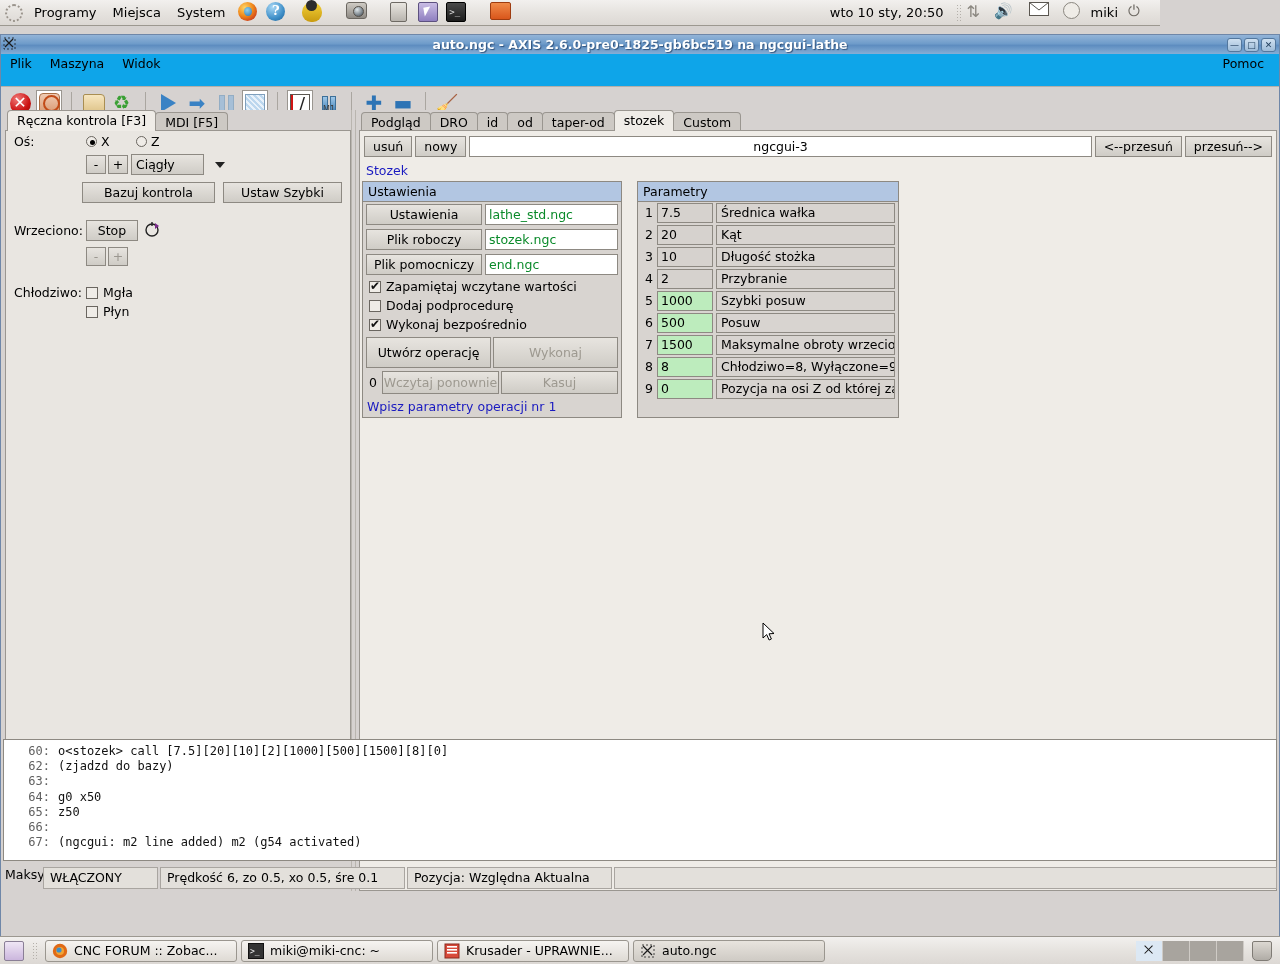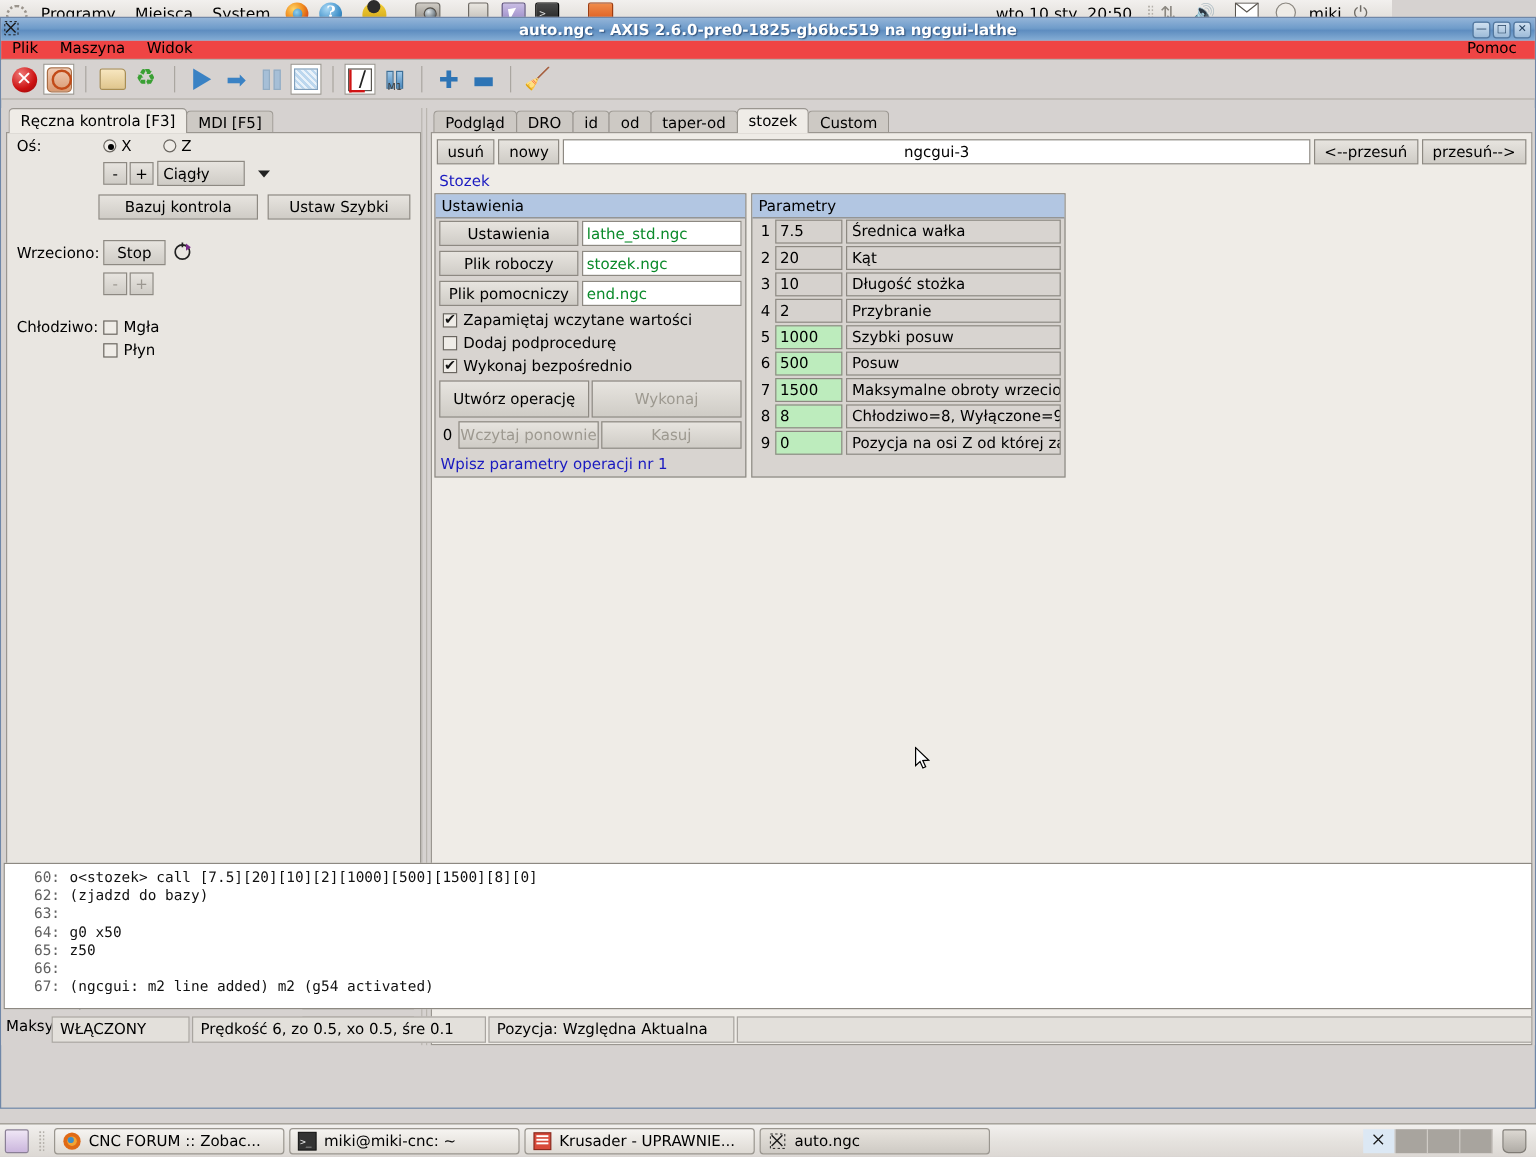--- a/index.html
+++ b/index.html
@@ -58,21 +58,21 @@
   .termicon{width:20px;height:20px;background:linear-gradient(#4a4a4a,#1c1c1c);border:1px solid #000;border-radius:2px;color:#dfdfdf;font-size:9px;font-family:"DejaVu Sans Mono",monospace;line-height:19px;padding-left:2px;}
   .foldericon{width:21px;height:18px;background:linear-gradient(#f08b4a,#d9561b);border:1px solid #9e3c10;border-radius:2px;}
   .updicon{width:18px;height:18px;position:relative;}
   .updicon::after{content:"⇅";font-size:16px;color:#8b8780;}
   .volicon{font-size:15px;color:#6e6a64;}
   .usericon{width:17px;height:17px;border-radius:50%;border:1.5px solid #8a867f;background:#efece7;}
   .powericon{font-size:15px;color:#6e6a64;}
 
   
   #axis-window {
-    position: absolute; left: 0; top: 14px; width: 1280px; height: 910px;
+    position: absolute; left: 0; top: 34px; width: 1280px; height: 910px;
     background: #d6d2d0;
     border: 1px solid #6f87a8;
   }
   #titlebar {
     height: 19px; width: 100%;
     background: linear-gradient(to bottom, #93b4d8 0%, #6f9cca 45%, #5e8dc0 55%, #86aed5 100%);
     display: flex; align-items: center; position: relative;
   }
   #titlebar .tb-icon { width: 16px; height: 16px; margin-left: 2px; position: relative;}
   #title-text {
@@ -83,22 +83,22 @@
   }
   .wbtns { margin-left: auto; display: flex; gap: 2px; padding-right: 3px; z-index: 2;}
   .wbtn {
     width: 15px; height: 14px; border-radius: 3px;
     background: linear-gradient(#cfe0f0, #9dbbd8);
     border: 1px solid #53779d; color: #23405f;
     font-size: 9px; line-height: 12px; text-align: center;
   }
 
   #menubar {
-    height: 16px; background: #ef4444; border-bottom: 1px solid #b4b0aa;
-    display: flex; align-items: flex-end; position: relative;
+    height: 33px; background: #0ea5e9; border-bottom: 1px solid #b4b0aa;
+    display: flex; align-items: flex-start; position: relative;
   }
   .menu-item { padding: 2px 9px; font-size: 12.5px; color: #000; }
   #menu-help { position: absolute; right: 6px; }
 
   #toolbar {
     height: 33px; background: #d6d2d0; border-bottom: 1px solid #b4b0aa;
     display: flex; align-items: center; padding-left: 6px; gap: 3px;
   }
   .tb-sep { width: 1px; height: 22px; background: #aaa6a0; margin: 0 6px; }
   .tbtn { width: 26px; height: 26px; position: relative; display:flex;align-items:center;justify-content:center; }
@@ -178,21 +178,21 @@
   .sl-thumb { position: absolute; top: 0px; width: 30px; height: 13px;
     background: linear-gradient(#eeebe6,#d2cfc9); border: 1px solid #8d8982; }
   .sl-thumb::after { content:""; position:absolute; left:13px; top:1px; width:1px;height:11px;background:#8d8982;}
 
   
   #ngc-toolrow { display: flex; align-items: center; gap: 3px; padding: 5px 4px 0 4px; }
   .ngc-entry { flex: 1; background: #fff; border: 1px solid #8d8982; height: 21px;
     text-align: center; font-size: 12.5px; line-height: 19px; }
   #stozek-title { color: #1a1ac0; font-size: 12.5px; padding: 6px 0 3px 6px; }
 
-  .panels { display: flex; padding-left: 2px; gap: 4px; }
+  .panels { display: flex; padding-left: 2px; gap: 15px; }
   .panel { border: 1px solid #8d8982; background: #d8d4d0; }
   .panel-head {
     background: #b2c6e2; border-bottom: 1px solid #8d8982; font-size: 12.5px;
     padding: 2px 5px; color: #000;
   }
   #settings-panel { width: 260px; }
   #params-panel { width: 262px; }
   .srow { display: flex; align-items: center; padding: 2px 3px; gap: 3px; }
   .sbtn { width: 116px; border: 1px solid #8d8982; background: linear-gradient(#e7e4df,#cfccc6);
      font-size: 12.5px; text-align: center; padding: 2px 0; }

